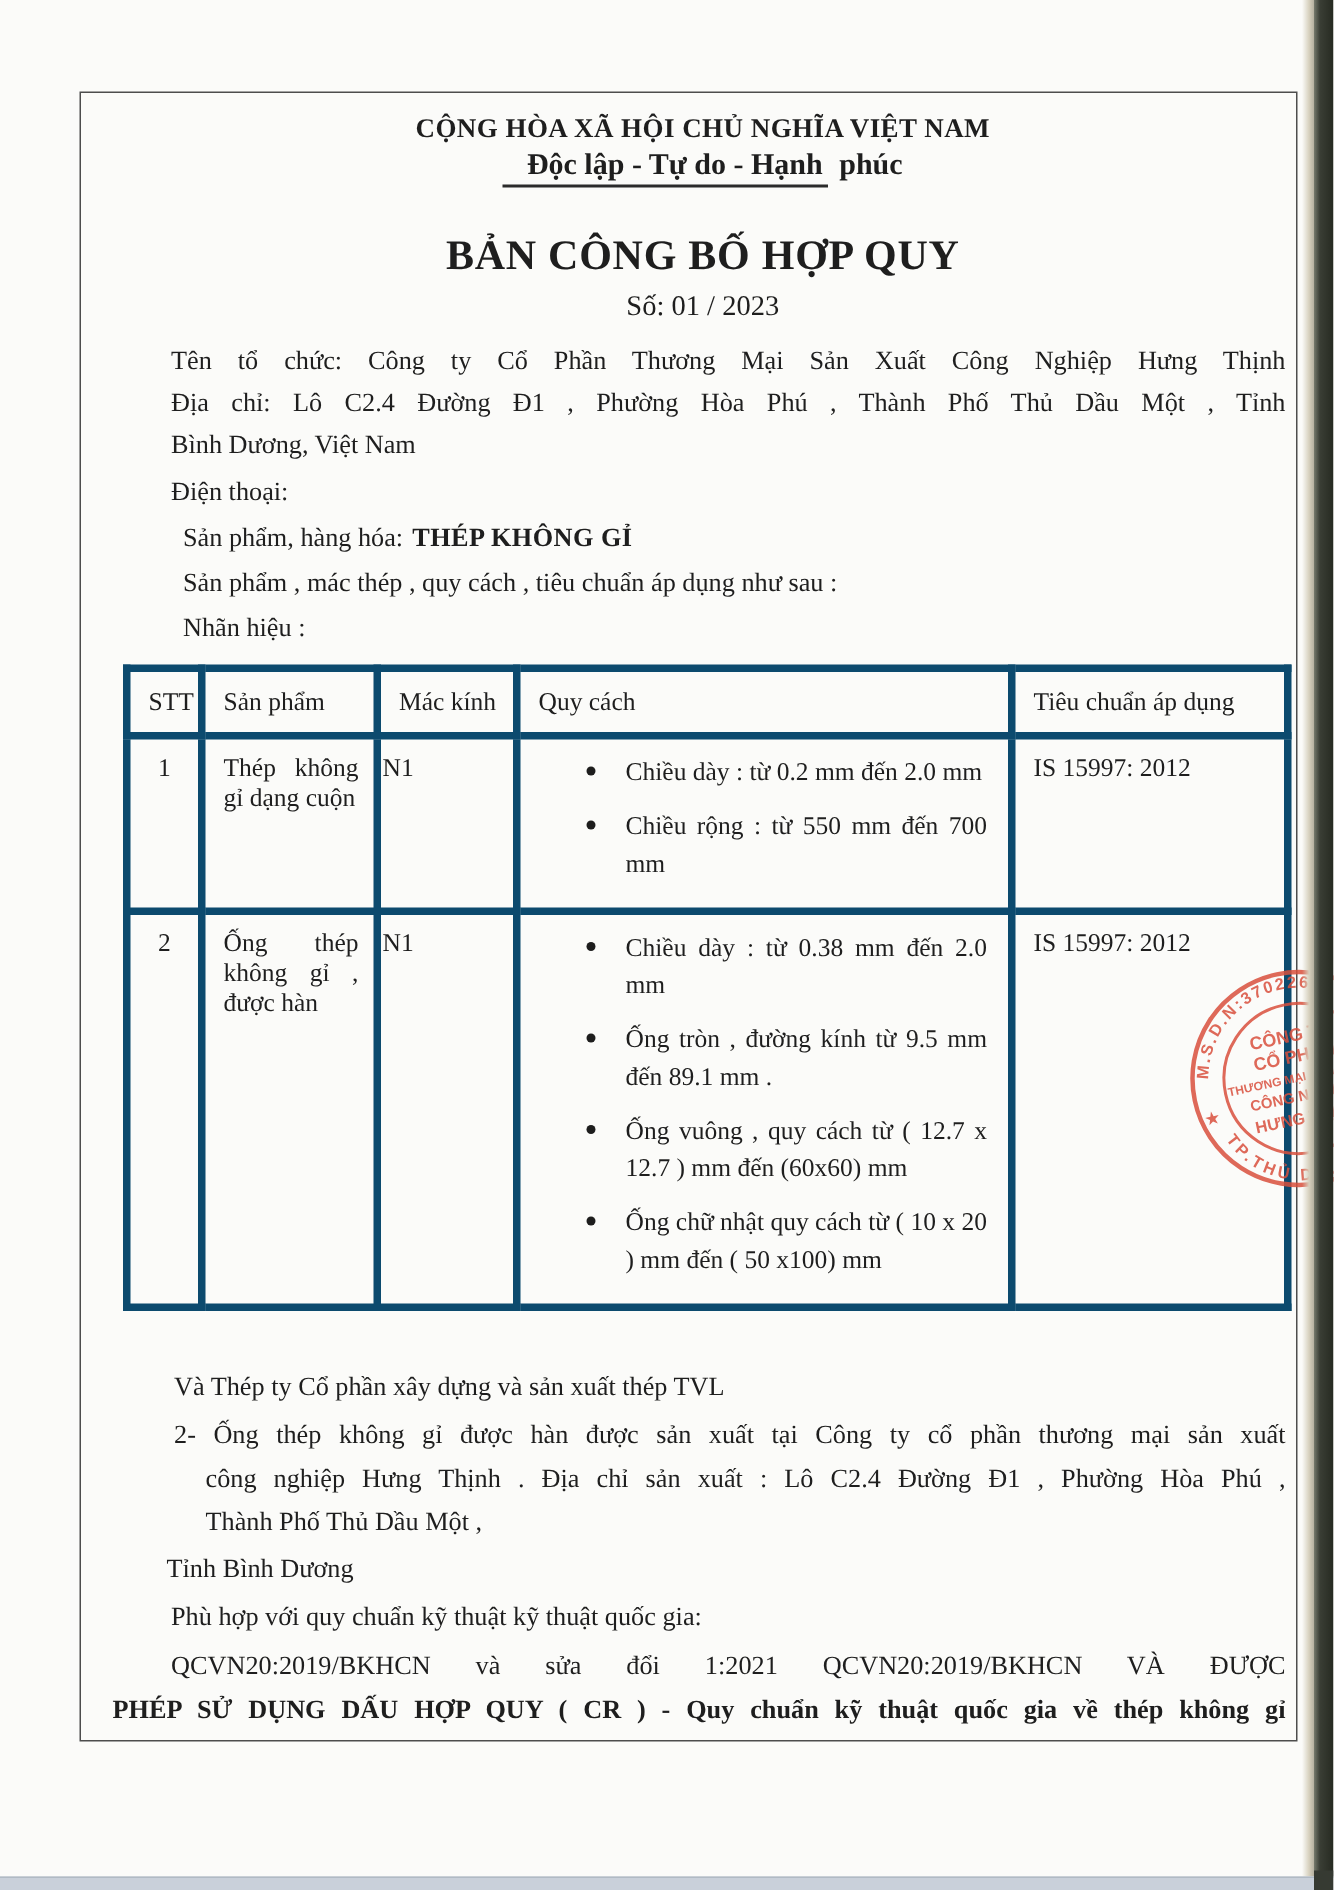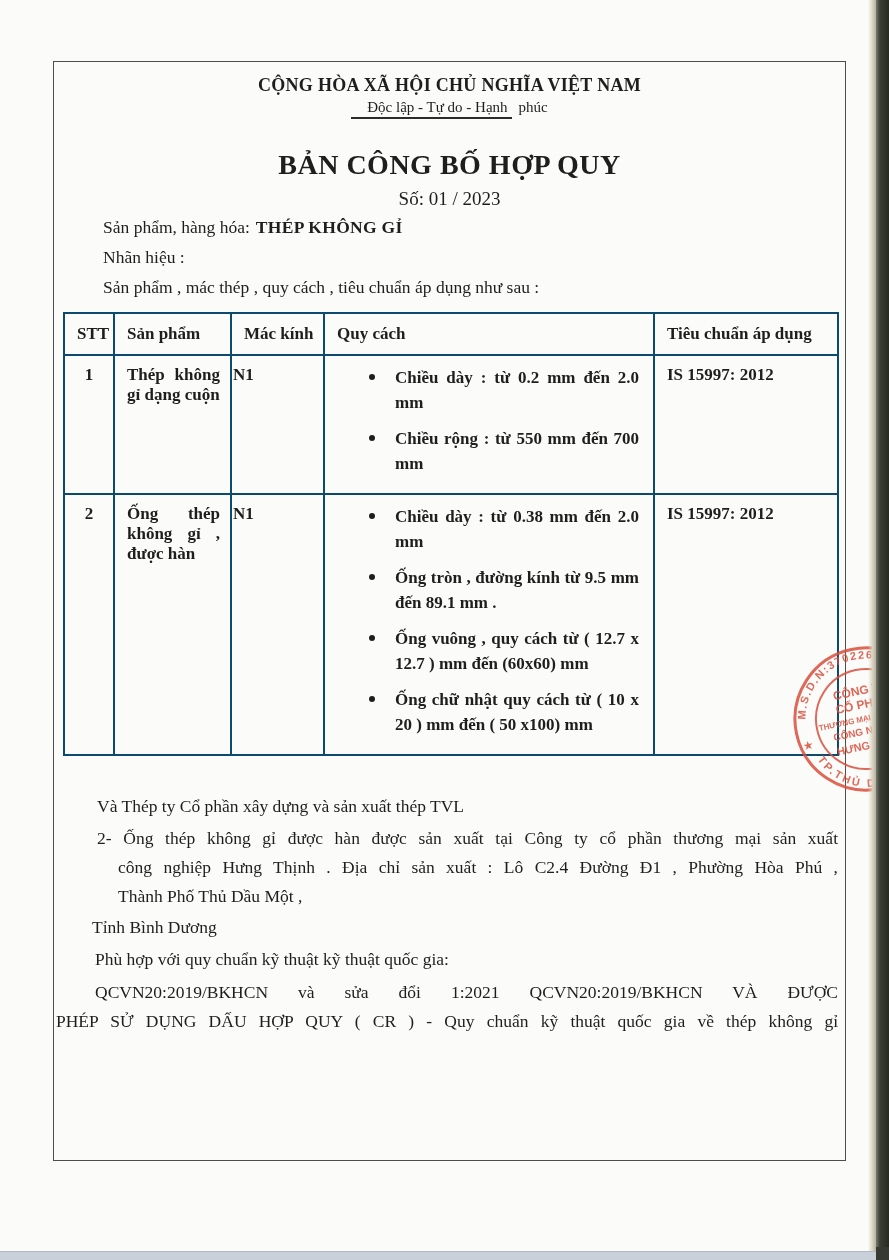--- a/index.html
+++ b/index.html
@@ -7,46 +7,46 @@
     width:889px;height:1260px;overflow:hidden;position:relative;
     background:#fbfbf9;
     font-family:"Liberation Serif","DejaVu Serif",serif;
     color:#1e1e1e;
   }
   .page{position:absolute;inset:0;}
 
   
   .frame{
     position:absolute;left:53px;top:61px;width:791px;height:1098px;
-    border:1px solid #4d4d4d;background:transparent;
+    border:1px solid #4d4d4d;background:transparent;padding-left:19px;
   }
 
   .nat-header{padding-top:13px;text-align:center;}
   .nh1{font-size:18px;font-weight:bold;letter-spacing:.3px;}
-  .nh2{font-size:15px;font-weight:normal;margin-top:3px;}
+  .nh2{font-size:20px;font-weight:bold;margin-top:3px;}
   .nh2 .underlined{border-bottom:2px solid #2b2b2b;padding:0 4px 2px 16px;}
   .nh2 .tail{margin-left:7px;}
 
   .title{margin:33px 0 0 0;text-align:center;font-size:28px;font-weight:bold;letter-spacing:.5px;}
   .doc-number{margin-top:7px;text-align:center;font-size:19px;}
 
   .org{margin:10px 7px 0 41px;font-size:17.5px;line-height:28px;}
   .line{white-space:normal;}
   .spread{text-align:justify;text-align-last:justify;}
   .phone{margin-top:3px;}
 
   .product{margin:2px 7px 0 49px;font-size:17.5px;line-height:30px;}
   .product b{margin-left:6px;letter-spacing:.3px;}
 
   table.spec-table{
     margin:10px 0 0 9px;width:774px;border-collapse:collapse;
     font-size:17px;table-layout:fixed;
   }
   table.spec-table th,table.spec-table td{
-    border:2px solid #0c4a6e;font-weight:bold;
+    border:5px solid #0c4a6e;font-weight:normal;
   }
   th{height:40px;text-align:left;padding:0 4px 0 12px;vertical-align:middle;font-size:17px;}
   td{vertical-align:top;}
   td.stt{text-align:center;padding-top:9px;}
   td.prod{padding:9px 10px 0 12px;text-align:justify;}
   td.grade{text-align:left;padding-top:9px;}
   td.specs{padding:9px 0 6px 0;}
   td.std{padding:9px 8px 0 12px;}
   td.specs ul{margin:0;padding:0;list-style:none;}
   td.specs li{
@@ -60,21 +60,21 @@
 
   .notes{margin-top:36px;font-size:17.5px;line-height:29px;}
   .n1a{margin:0 7px 0 43px;}
   .n1b{margin:0 7px 0 43px;}
   .n2a{margin:3px 7px 0 43px;}
   .n2b{margin:0 7px 0 64px;}
   .n2c{margin:0 7px 0 64px;}
   .province{margin:2px 7px 0 38px;}
   .conf-intro{margin:3px 7px 0 41px;}
   .qcvn1{margin:4px 7px 0 41px;}
-  .qcvn2{margin:0 7px 0 2px;}
+  .qcvn2{margin:0 7px 0 2px;font-weight:bold;}
 
   
   .stamp{position:absolute;left:781px;top:634px;width:170px;height:170px;opacity:.85;z-index:5;}
 
   
   .edge-shadow{
     position:absolute;left:868px;top:0;width:8px;height:1251px;z-index:8;
     background:linear-gradient(to right,rgba(220,214,196,0),#d6d0bd 60%,#b5b0a0 100%);
   }
   .edge-dark{
@@ -100,27 +100,33 @@
     <div class="nat-header">
       <div class="nh1">CỘNG HÒA XÃ HỘI CHỦ NGHĨA VIỆT NAM</div>
       <div class="nh2">
         <span class="underlined">Độc lập - Tự do - Hạnh</span><span class="tail">phúc</span>
       </div>
     </div>
 
     <div class="title">BẢN CÔNG BỐ HỢP QUY</div>
     <div class="doc-number">Số: 01 / 2023</div>
 
+    <div class="org">
+      <div class="line spread">Tên tổ chức: Công ty Cổ Phần Thương Mại Sản Xuất Công Nghiệp Hưng Thịnh</div>
+      <div class="line spread">Địa chỉ: Lô C2.4 Đường Đ1 , Phường Hòa Phú , Thành Phố Thủ Dầu Một , Tỉnh</div>
+      <div class="line">Bình Dương, Việt Nam</div>
+      <div class="line phone">Điện thoại:</div>
+    </div>
 
     <div class="product">
       <div class="line">
         <span>Sản phẩm, hàng hóa:</span><b>THÉP KHÔNG GỈ</b>
       </div>
+      <div class="line">Sản phẩm , mác thép , quy cách , tiêu chuẩn áp dụng như sau :</div>
       <div class="line">Nhãn hiệu :</div>
-      <div class="line">Sản phẩm , mác thép , quy cách , tiêu chuẩn áp dụng như sau :</div>
     </div>
 
     <table class="spec-table">
       <colgroup>
         <col style="width:50px">
           <col style="width:117px">
           <col style="width:93px">
         <col style="width:330px">
           <col style="width:184px">
       </colgroup>

